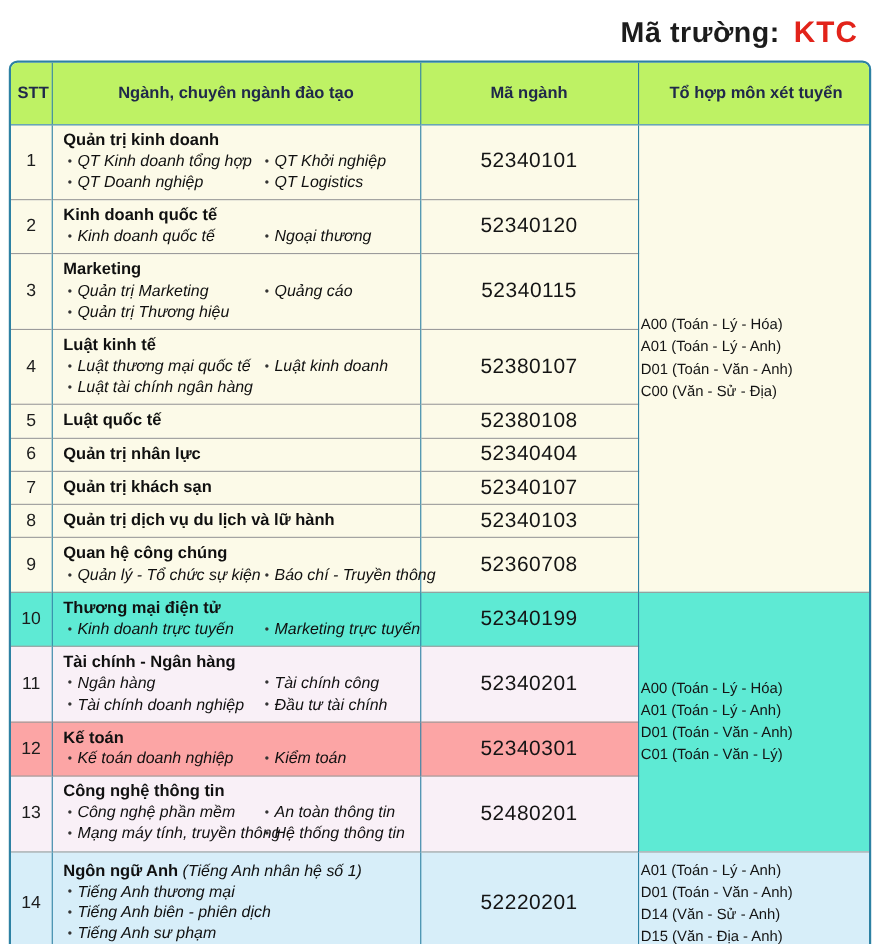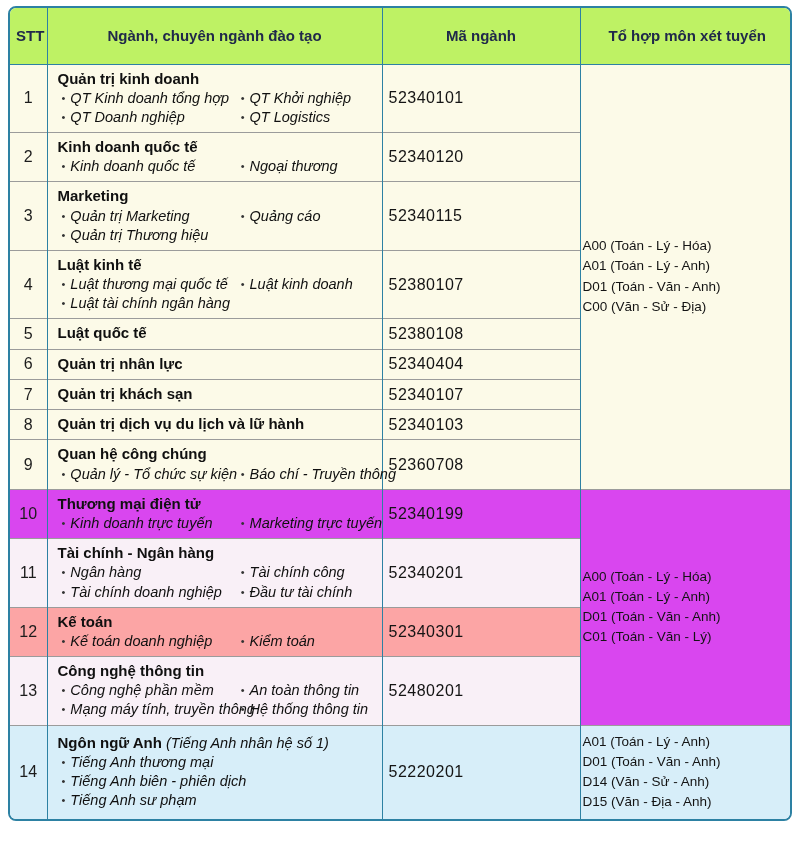--- a/index.html
+++ b/index.html
@@ -104,37 +104,42 @@
     font-size: 11px;
     vertical-align: 1px;
     margin-right: 5px;
     color: #333;
   }
   .bul2 {
     display: grid;
     grid-template-columns: 56% 44%;
   }
   td.code {
-    font-size: 16px;
+    text-align: center;
+    font-size: 19px;
     letter-spacing: 0.5px;
     color: #141414;
   }
   td.combo {
     text-align: left;
     font-size: 13.5px;
     line-height: 1.5;
     color: #141414;
     padding: 6px 2px;
   }
 </style>
 </head>
 <body>
 
 <div class="page">
 
+  <div class="title-bar">
+    <span class="title-label">Mã trường:</span>
+    <span class="title-code">KTC</span>
+  </div>
 
   <div class="table-frame">
     <table>
       <colgroup>
         <col class="c-stt">
           <col class="c-major">
           <col class="c-code">
           <col class="c-combo">
       </colgroup>
       <thead>
@@ -252,21 +257,21 @@
                 <div>
                   <div class="bul"><span class="dot">•</span>Quản lý - Tổ chức sự kiện</div>
                 </div>
                 <div>
                   <div class="bul"><span class="dot">•</span>Báo chí - Truyền thông</div>
                 </div>
               </div>
             </td>
             <td class="code">52360708</td>
           </tr>
-          <tr style="background: #d946ef;">
+          <tr style="background: #5eead4;">
             <td class="stt">10</td>
             <td class="major">
               <div class="mtitle">Thương mại điện tử</div>
               <div class="bul2">
                 <div>
                   <div class="bul"><span class="dot">•</span>Kinh doanh trực tuyến</div>
                 </div>
                 <div>
                   <div class="bul"><span class="dot">•</span>Marketing trực tuyến</div>
                 </div>

